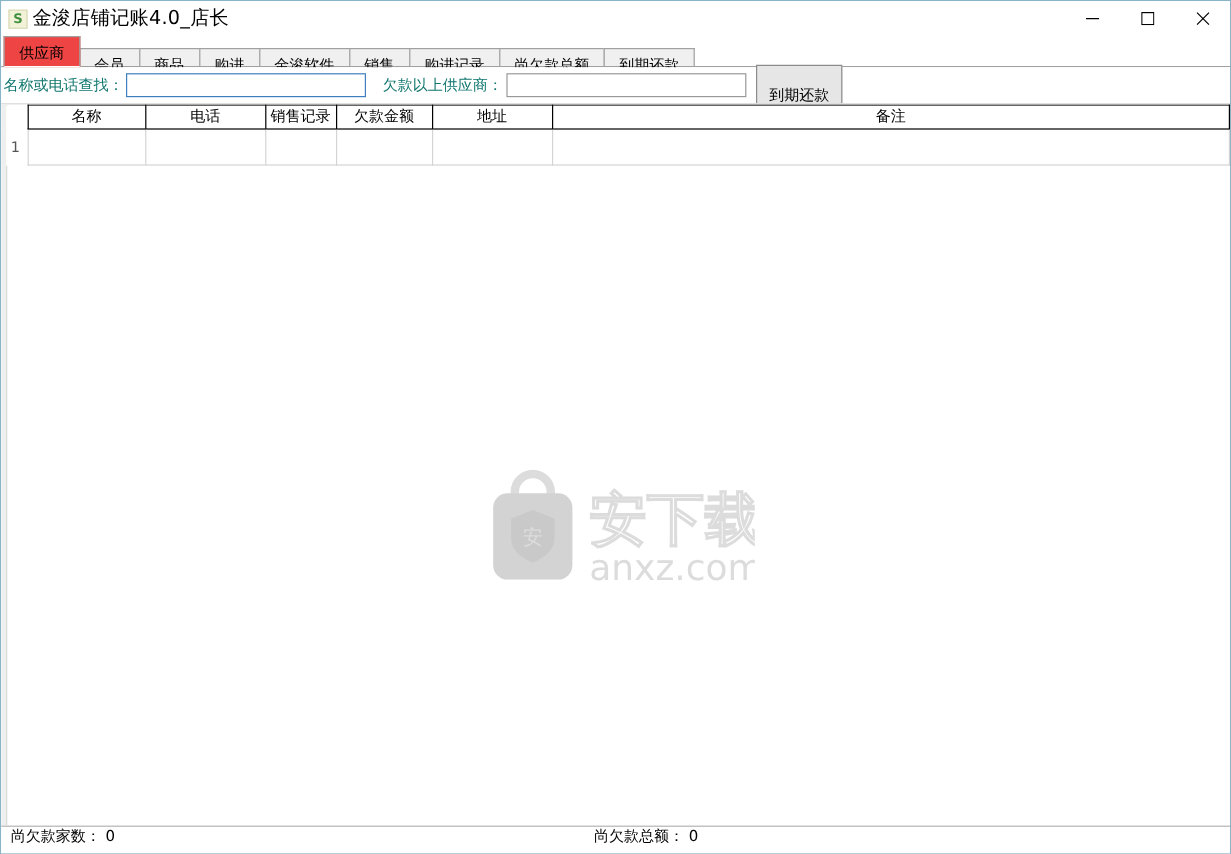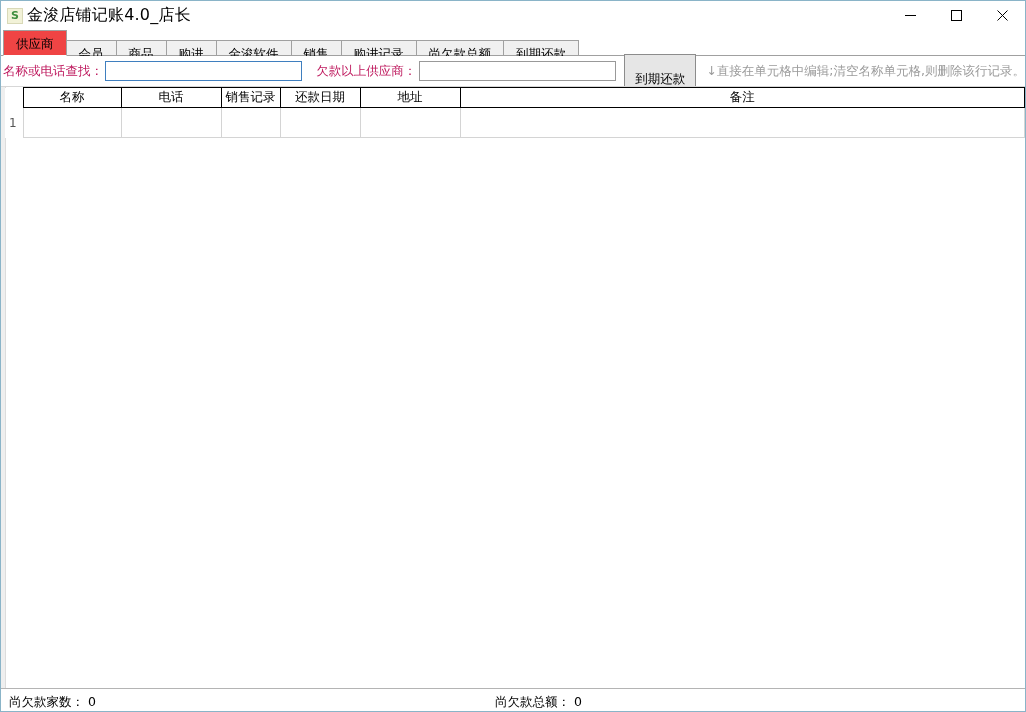--- a/index.html
+++ b/index.html
@@ -123,21 +123,21 @@
     height: 30px;
     min-height: 30px;
     display: flex;
     align-items: center;
     background: #ffffff;
     padding-left: 2px;
     box-sizing: border-box;
   }
   .field-label {
     font-size: 12.5px;
-    color: #be185d;
+    color: #0f766e;
     white-space: nowrap;
     text-align: right;
   }
   .text-input {
     height: 20px;
     box-sizing: border-box;
     border: 1px solid #999999;
     background: #ffffff;
     font-family: "DejaVu Sans", "Liberation Sans", sans-serif;
     font-size: 12px;
@@ -244,21 +244,21 @@
     pointer-events: none;
   }
 
   
   #statusbar {
     height: 22px;
     min-height: 22px;
     background: #ffffff;
     border-top: 1px solid #b4b4b4;
     display: flex;
-    align-items: flex-end;
+    align-items: flex-start;
     position: relative;
   }
   .status-item {
     font-size: 12.5px;
     color: #000;
     white-space: nowrap;
   }
   #status-count { margin-left: 8px; }
   #status-total { position: absolute; left: 494px; }
 </style>
@@ -304,21 +304,20 @@
     <div class="tab">尚欠款总额</div>
     <div class="tab">到期还款</div>
   </div>
 
   <div id="filterbar">
     <span class="field-label">名称或电话查找：</span>
     <input id="search-input" class="text-input" type="text" autofocus="" value="" style="">
     <span class="field-label" style="margin-left:14px;">欠款以上供应商：</span>
     <input id="debt-min-input" class="text-input" type="text" value="" style="">
     <button id="due-repay-button">到期还款</button>
-    <span id="hint-text">↓直接在单元格中编辑;清空名称单元格,则删除该行记录。</span>
   </div>
 
   <div id="grid-wrap">
     <div id="grid-leftstrip"></div>
 
     <table id="grid">
       <colgroup>
         <col style="width:18px">
         <col style="width:98px">
         <col style="width:100px">
@@ -326,38 +325,53 @@
         <col style="width:80px">
         <col style="width:100px">
         <col>
       </colgroup>
       <thead>
         <tr>
           <th class="corner"></th>
           <th>名称</th>
           <th>电话</th>
           <th>销售记录</th>
-          <th>还款日期</th>
+          <th>欠款金额</th>
           <th>地址</th>
           <th>备注</th>
         </tr>
       </thead>
       <tbody>
         <tr>
           <td class="rowhead">1</td>
           <td></td>
           <td></td>
           <td></td>
           <td></td>
           <td></td>
           <td></td>
         </tr>
       </tbody>
     </table>
 
+    <div id="watermark">
+      <svg width="230" height="104" viewBox="0 0 230 104">
+
+        <path d="M30 28 v-5 a15 15 0 0 1 30 0 v5" fill="none" stroke="#dcdcdc" stroke-width="7"></path>
+
+        <rect x="12" y="24" width="66" height="72" rx="12" fill="#d3d3d3"></rect>
+
+        <path d="M45 38 L63 45 L63 62 Q63 74 45 82 Q27 74 27 62 L27 45 Z" fill="#c9c9c9"></path>
+        <text x="45" y="66" font-family="'DejaVu Sans','Liberation Sans',sans-serif" font-size="17" fill="#dcdcdc" text-anchor="middle">安</text>
+
+        <text x="92" y="62" font-family="'DejaVu Sans','Liberation Sans',sans-serif" font-size="48" fill="none" stroke="#dcdcdc" stroke-width="2.5">安下载</text>
+
+        <text x="92" y="96" font-family="'DejaVu Sans','Liberation Sans',sans-serif" font-size="30" fill="#dcdcdc">anxz.com</text>
+      </svg>
+    </div>
   </div>
 
   <div id="statusbar">
     <span id="status-count" class="status-item">尚欠款家数：  0</span>
     <span id="status-total" class="status-item">尚欠款总额：  0</span>
   </div>
 
 </div>
 
 </body></html>

